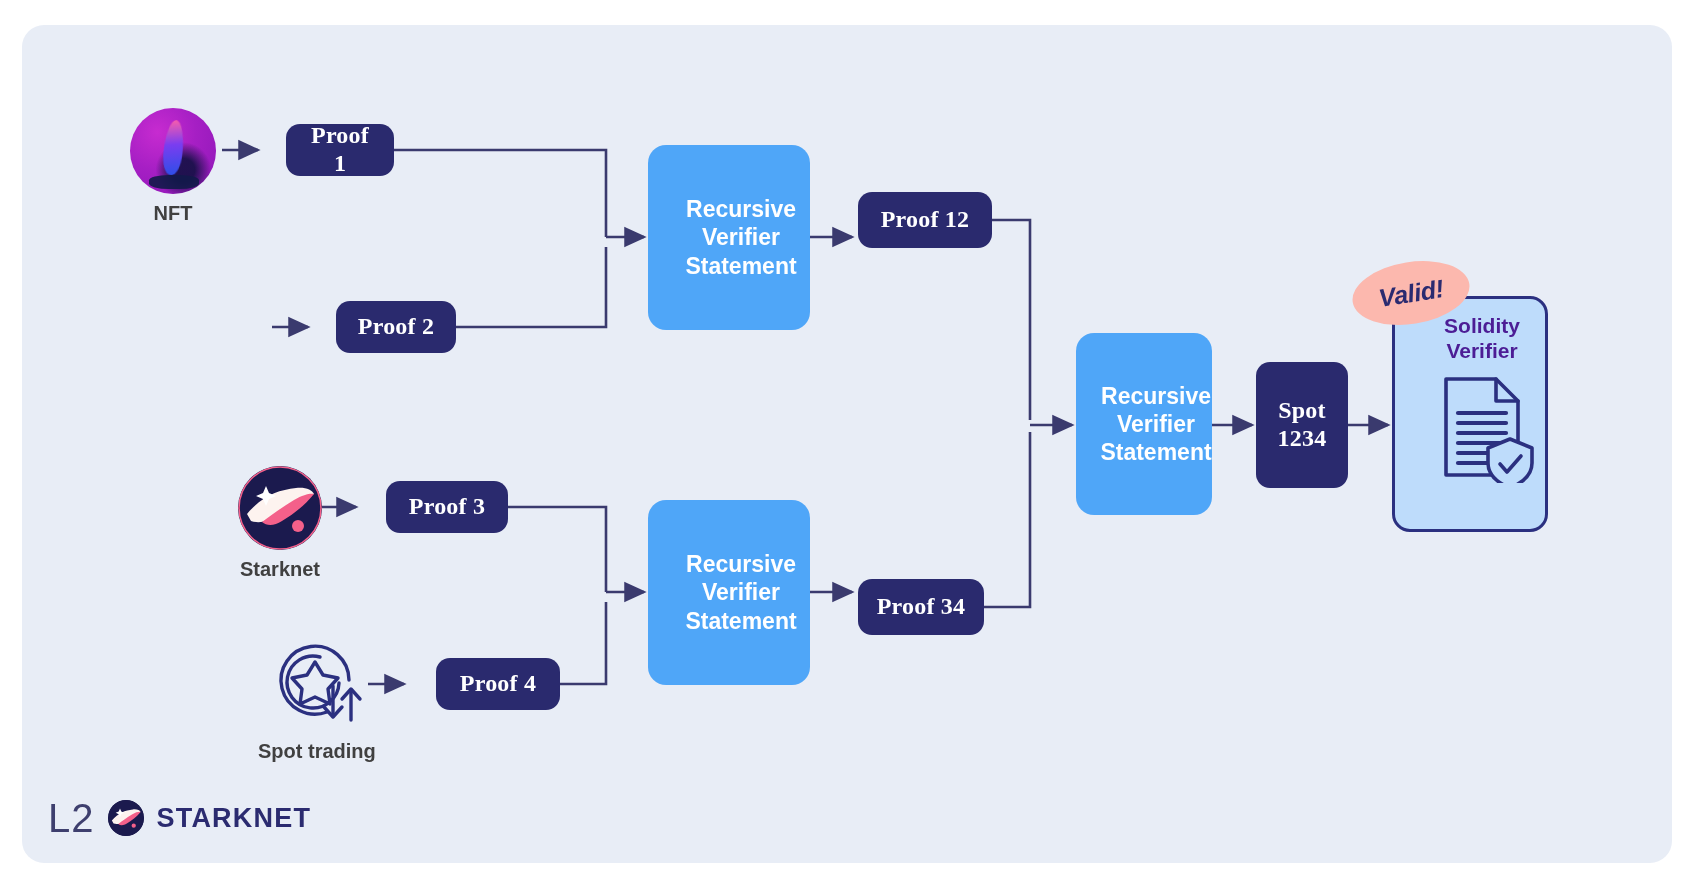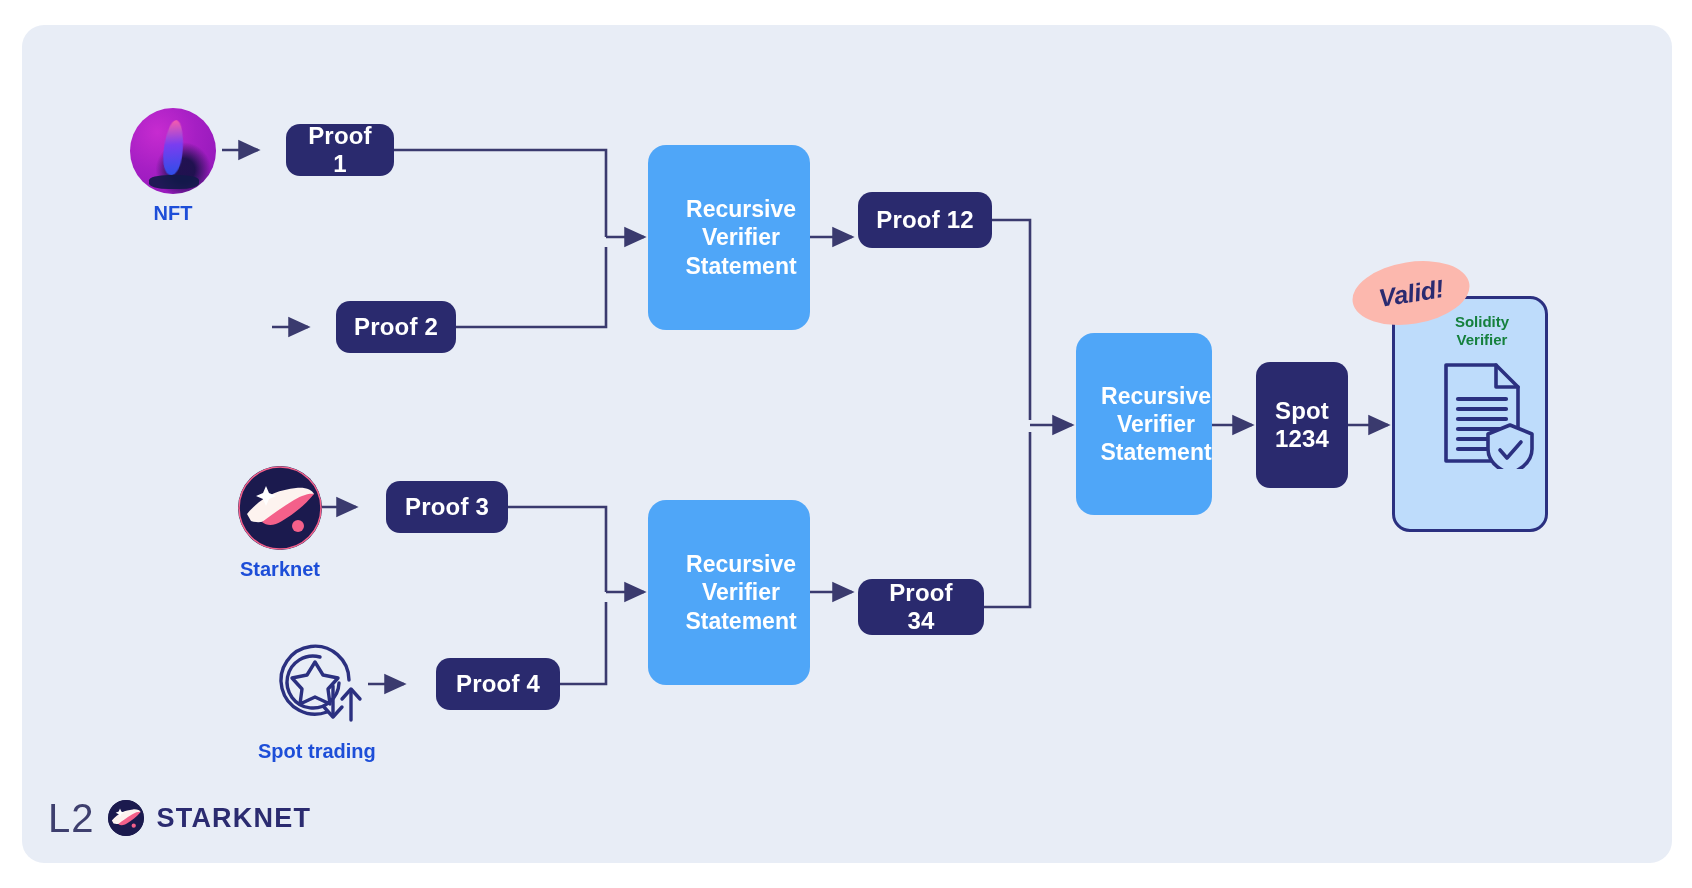--- a/index.html
+++ b/index.html
@@ -54,20 +54,21 @@
   
   .proof {
     background: #2a2a6e;
     color: #ffffff;
     border-radius: 14px;
     font-size: 24px;
     font-weight: bold;
     letter-spacing: 0.2px;
     line-height: 1.15;
     padding: 0 16px;
+    font-family: Liberation Serif, serif;
   }
 
   
   .rvs {
     background: #4fa6f8;
     color: #ffffff;
     border-radius: 18px;
     font-size: 23px;
     font-weight: bold;
     line-height: 1.22;
@@ -76,22 +77,22 @@
   
   .verifier-box {
     background: #bedcfb;
     border: 3px solid #2b3080;
     border-radius: 18px;
     flex-direction: column;
     justify-content: flex-start;
     padding-top: 14px;
   }
   .verifier-title {
-    color: #15803d;
-    font-size: 15px;
+    color: #4c1d95;
+    font-size: 21px;
     font-weight: bold;
     line-height: 1.2;
   }
   .verifier-doc {
     margin-top: 8px;
   }
 
   
   .valid-badge {
     position: absolute;
@@ -122,21 +123,21 @@
 
   
   .source {
     position: absolute;
     display: flex;
     flex-direction: column;
     align-items: center;
   }
   .source .caption {
     margin-top: 8px;
-    color: #1d4ed8;
+    color: #404040;
     font-size: 20px;
     font-weight: bold;
     white-space: nowrap;
   }
 
   .ico-nft {
     width: 86px;
     height: 86px;
     border-radius: 50%;
     background:

